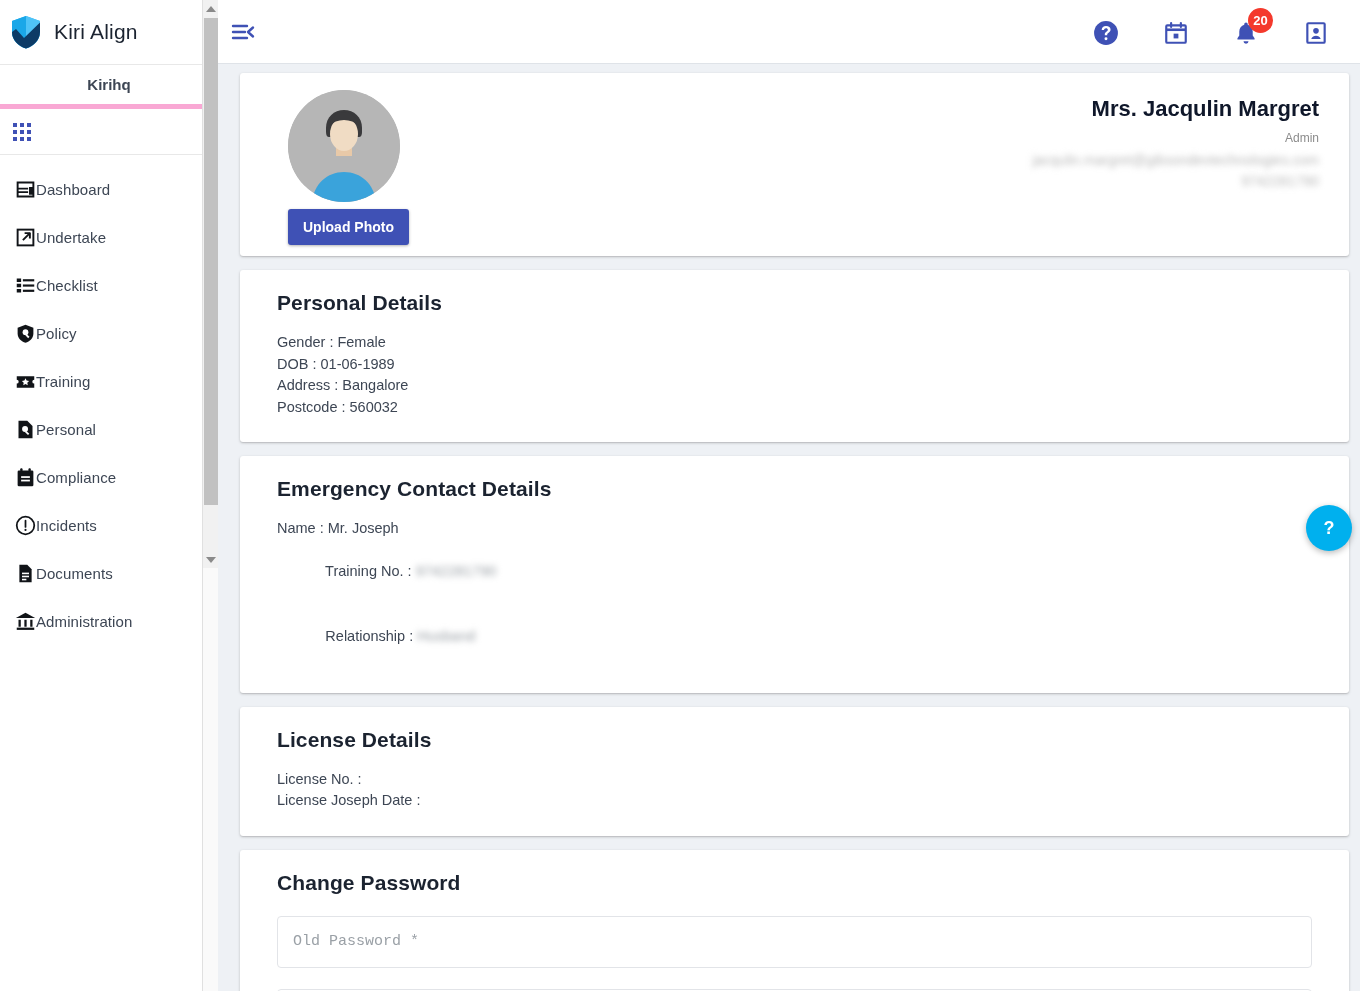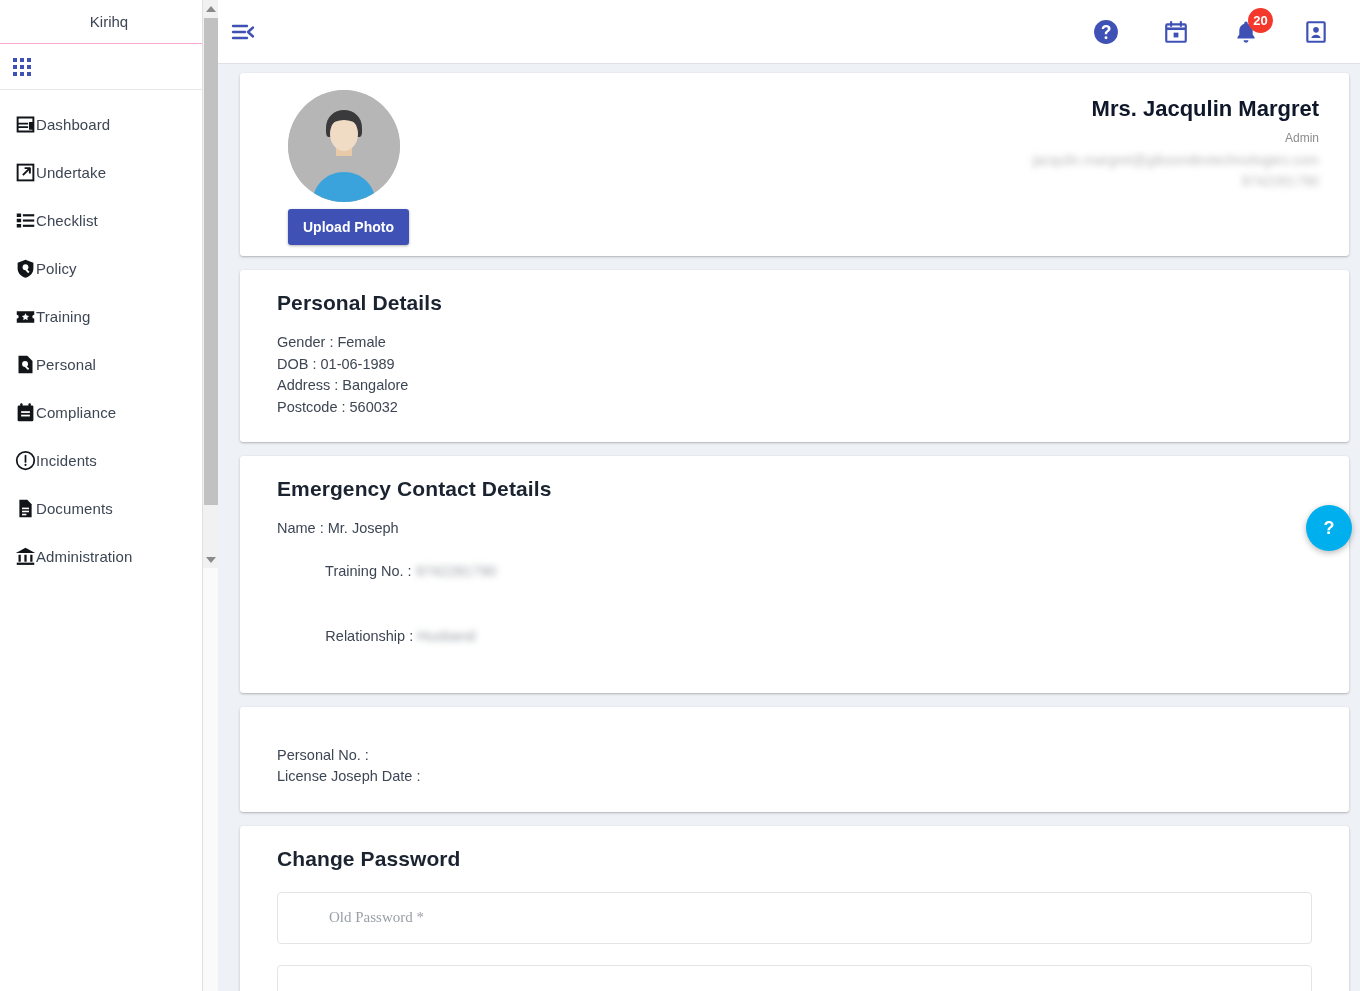--- a/index.html
+++ b/index.html
@@ -43,24 +43,25 @@
     font-size: 21px;
     color: #1b2330;
     letter-spacing: .2px;
   }
 
   .org-row {
     height: 44px;
     display: flex;
     align-items: center;
     justify-content: center;
-    border-bottom: 1px solid #f9a8d4;
+    border-bottom: 5px solid #f9a8d4;
     font-size: 15px;
     color: #3d4category;
     color: #3d4654;
+    font-weight: bold;
   }
 
   .apps-row {
     height: 46px;
     display: flex;
     align-items: center;
     padding-left: 13px;
     border-bottom: 1px solid #e8e8e8;
   }
   .grid-icon {
@@ -155,21 +156,21 @@
     width: 34px; height: 34px;
     display: flex; align-items: center; justify-content: center;
     cursor: pointer;
     color: #3f51b5;
   }
   .topbar-spacer { flex: 1 1 auto; }
   .topbar-actions { display: flex; align-items: center; gap: 42px; }
   .tb-btn {
     position: relative;
     width: 28px; height: 28px;
-    display: flex; align-items: center; justify-content: center;
+    display: flex; align-items: flex-end; justify-content: center;
     color: #3f51b5;
     cursor: pointer;
   }
   .badge {
     position: absolute;
     top: -10px; right: -13px;
     min-width: 25px; height: 25px;
     border-radius: 50%;
     background: #f4392c;
     color: #fff;
@@ -281,22 +282,21 @@
     align-items: center;
     padding: 0 15px;
   }
   .field input {
     width: 100%;
     border: none;
     outline: none;
     font-size: 15px;
     color: #0369a1;
     background: transparent;
-    font-family: Liberation Serif, serif;
-    margin-left: 36px;
+    font-family: Liberation Mono, monospace;
   }
   .field input::placeholder { color: #9aa0a6; }
 
   
   #help-fab {
     position: absolute;
     right: 8px; top: 505px;
     width: 46px; height: 46px;
     border-radius: 50%;
     background: #00b0ee;
@@ -309,20 +309,32 @@
     z-index: 20;
   }
 </style>
 </head>
 <body>
 
 <div id="app">
 
   <aside id="sidebar">
 
+    <div class="brand">
+      <span class="brand-logo">
+        <svg viewBox="0 0 32 34" width="32" height="34">
+          <path d="M16 1 L30 6 V17 C30 25 24 31 16 33.5 C8 31 2 25 2 17 V6 Z" fill="#29b6f6"></path>
+          <path d="M16 1 L2 6 V17 C2 25 8 31 16 33.5 Z" fill="#1aa7e8"></path>
+          <path d="M16 33.5 C24 31 30 25 30 17 V6 L16 1 Z" fill="#4fc3f7"></path>
+          <path d="M6 14 L14 23 L30 7.5 V17 C30 25 24 31 16 33.5 C8 31 2 25 2 17 Z" fill="#0d3b66"></path>
+          <path d="M6.5 14.5 L14 22.5 L30 7 L30 12 L14 27 L5 17 Z" fill="#ffffff" opacity="0"></path>
+        </svg>
+      </span>
+      <span class="brand-name">Kiri Align</span>
+    </div>
 
     <div class="org-row">Kirihq</div>
 
     <div class="apps-row">
       <span class="grid-icon">
         <i></i>
           <i></i>
           <i></i>
           <i></i>
           <i></i>
@@ -557,22 +569,23 @@
           <div class="detail-line">
             <span>Training No. : </span><span class="blurred">9742281790</span>
           </div>
           <div class="detail-line">
             <span>Relationship : </span><span class="blurred">Husband</span>
           </div>
         </div>
       </section>
 
       <section class="card section-card">
+        <h2 class="section-title">License Details</h2>
         <div class="section-body">
-          <div class="detail-line">Personal No. :</div>
+          <div class="detail-line">License No. :</div>
           <div class="detail-line">License Joseph Date :</div>
         </div>
       </section>
 
       <section class="card" id="password-card">
         <h2 class="section-title">Change Password</h2>
 
         <div class="field">
           <input type="password" placeholder="Old Password *" style="">
         </div>

